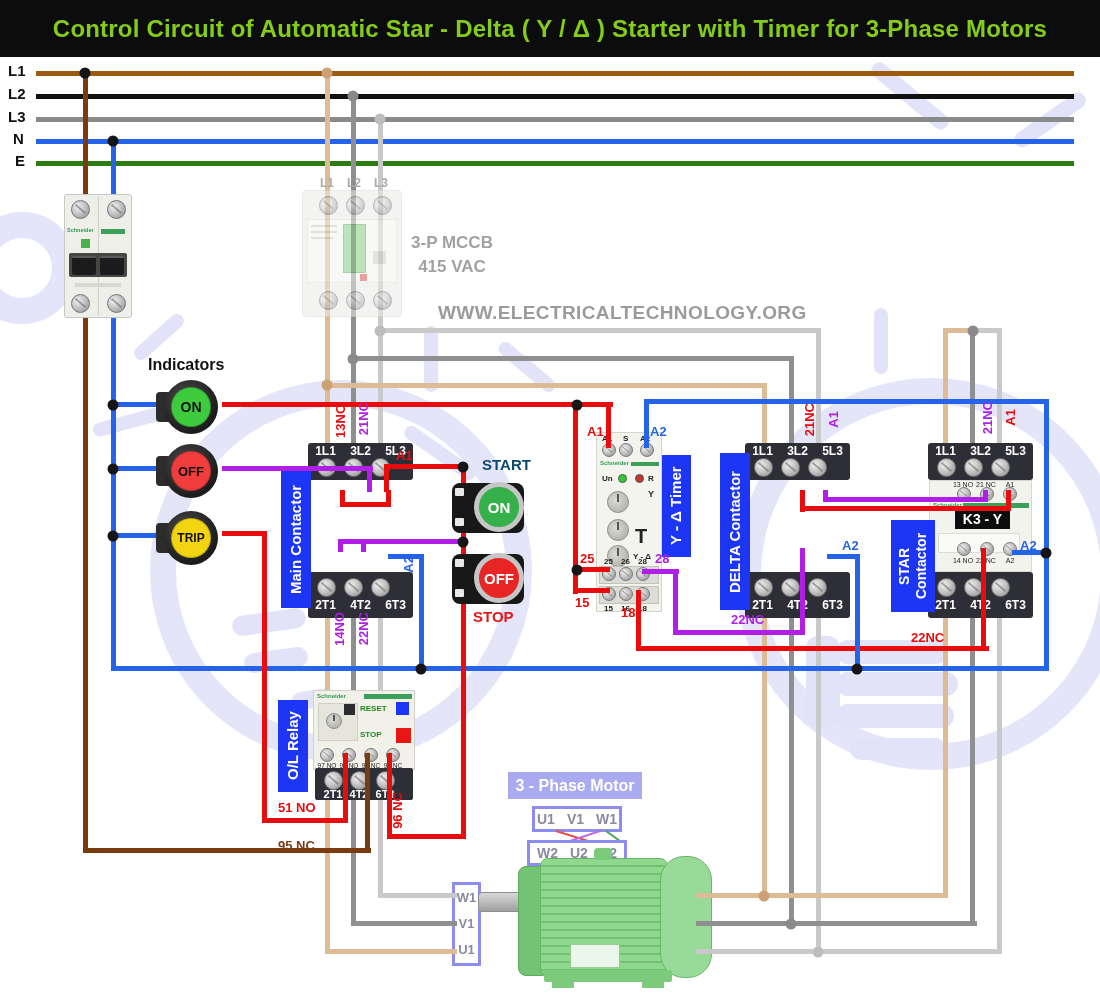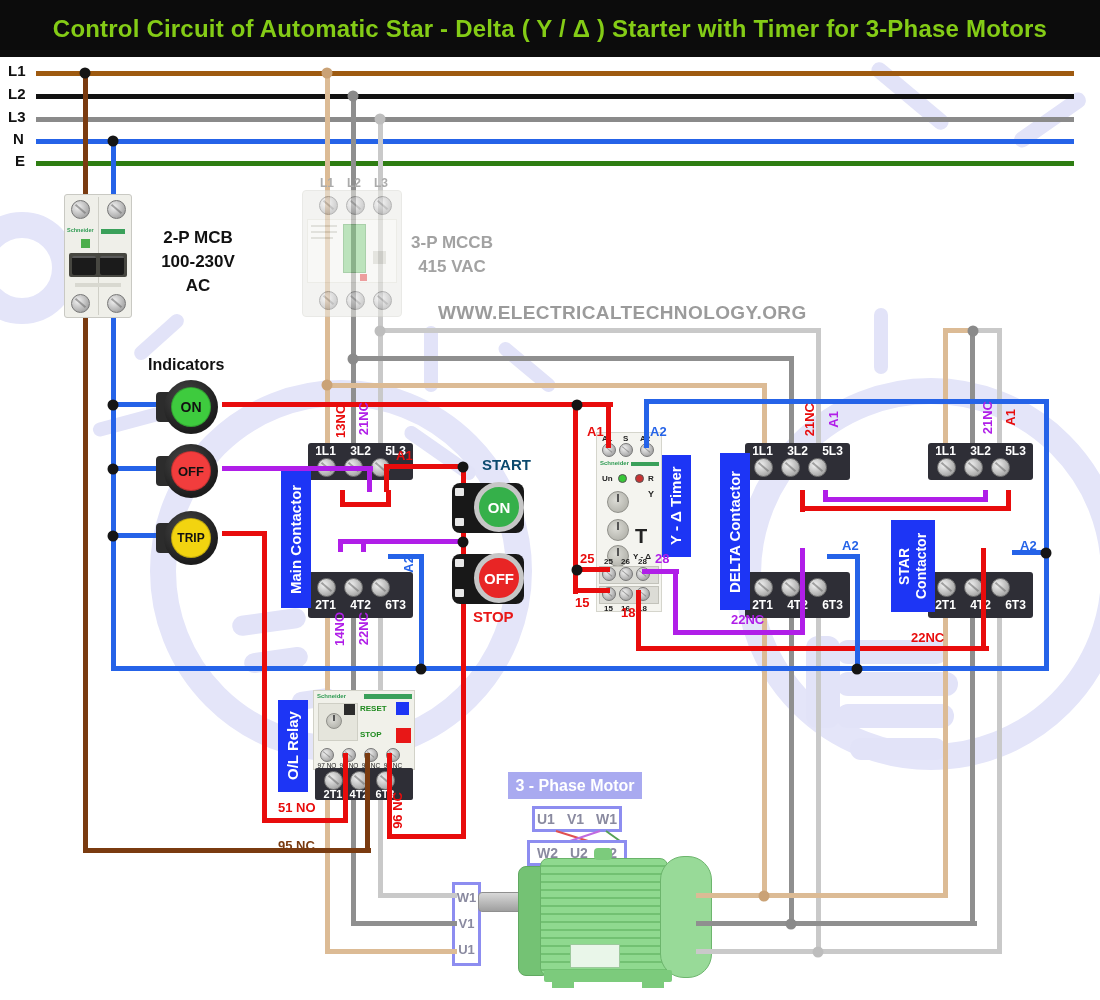--- a/index.html
+++ b/index.html
@@ -153,25 +153,20 @@
     <i class="sc b" style="left:42px;top:99px"></i>
     <i style="position:absolute;left:33px;top:2px;width:1px;height:118px;background:#cfcfc7"></i>
     <span class="brnd" style="left:2px;top:32px;font-size:5.5px">Schneider</span>
     <i style="position:absolute;left:36px;top:34px;width:24px;height:5px;background:#3aa05a"></i>
     <i style="position:absolute;left:16px;top:44px;width:9px;height:9px;background:#4cae4c"></i>
     <i style="position:absolute;left:4px;top:58px;width:58px;height:24px;background:#474741;border-radius:2px"></i>
     <i style="position:absolute;left:7px;top:61px;width:24px;height:17px;background:#1b1b1b;border-radius:2px;border-top:2px solid #5a5a5a"></i>
     <i style="position:absolute;left:35px;top:61px;width:24px;height:17px;background:#1b1b1b;border-radius:2px;border-top:2px solid #5a5a5a"></i>
     <i style="position:absolute;left:10px;top:88px;width:46px;height:4px;background:#d8d8d0"></i>
   </div>
-  <div style="position:absolute;left:138px;top:226px;width:120px;text-align:center;font-weight:bold;font-size:17px;line-height:24px;color:#111">
-    <div>2-P MCB</div>
-    <div>100-230V</div>
-    <div>AC</div>
-  </div>
 
   <div style="position:absolute;left:302px;top:176px;width:98px">
     <span style="position:absolute;left:14px;width:22px;text-align:center;font-size:12px;font-weight:bold;color:#ababab">L1</span>
     <span style="position:absolute;left:41px;width:22px;text-align:center;font-size:12px;font-weight:bold;color:#ababab">L2</span>
     <span style="position:absolute;left:68px;width:22px;text-align:center;font-size:12px;font-weight:bold;color:#ababab">L3</span>
   </div>
   <div id="mccb">
     <i class="sc b" style="left:16px;top:5px"></i>
     <i class="sc b" style="left:43px;top:5px"></i>
     <i class="sc b" style="left:70px;top:5px"></i>
@@ -249,20 +244,38 @@
   </div>
 
   <div class="ct" style="left:928px">
     <div class="ct-top">
       <span class="tt" style="left:0">1L1</span>
       <span class="tt" style="left:35px">3L2</span>
       <span class="tt" style="left:70px">5L3</span>
       <i class="sc b" style="left:9px;top:15px"></i>
       <i class="sc b" style="left:36px;top:15px"></i>
       <i class="sc b" style="left:63px;top:15px"></i>
+    </div>
+    <div class="ct-body">
+      <span class="ax" style="left:20px;top:0">13 NO</span>
+      <span class="ax" style="left:43px;top:0">21 NC</span>
+      <span class="ax" style="left:70px;top:0;width:20px">A1</span>
+      <i class="sc s" style="left:27px;top:6px"></i>
+      <i class="sc s" style="left:50px;top:6px"></i>
+      <i class="sc s" style="left:73px;top:6px"></i>
+      <span class="brnd" style="top:21px">Schneider</span>
+      <i class="gbar" style="left:33px;top:22px;width:66px;height:5px"></i>
+      <div class="nm">K3 - Y</div>
+      <i class="slider"></i>
+      <i class="sc s" style="left:27px;top:61px"></i>
+      <i class="sc s" style="left:50px;top:61px"></i>
+      <i class="sc s" style="left:73px;top:61px"></i>
+      <span class="ax" style="left:20px;top:76px">14 NO</span>
+      <span class="ax" style="left:43px;top:76px">22 NC</span>
+      <span class="ax" style="left:70px;top:76px;width:20px">A2</span>
     </div>
     <div class="ct-bot">
       <i class="sc b" style="left:9px;top:6px"></i>
       <i class="sc b" style="left:36px;top:6px"></i>
       <i class="sc b" style="left:63px;top:6px"></i>
       <span class="tb" style="left:0">2T1</span>
       <span class="tb" style="left:35px">4T2</span>
       <span class="tb" style="left:70px">6T3</span>
     </div>
   </div>

